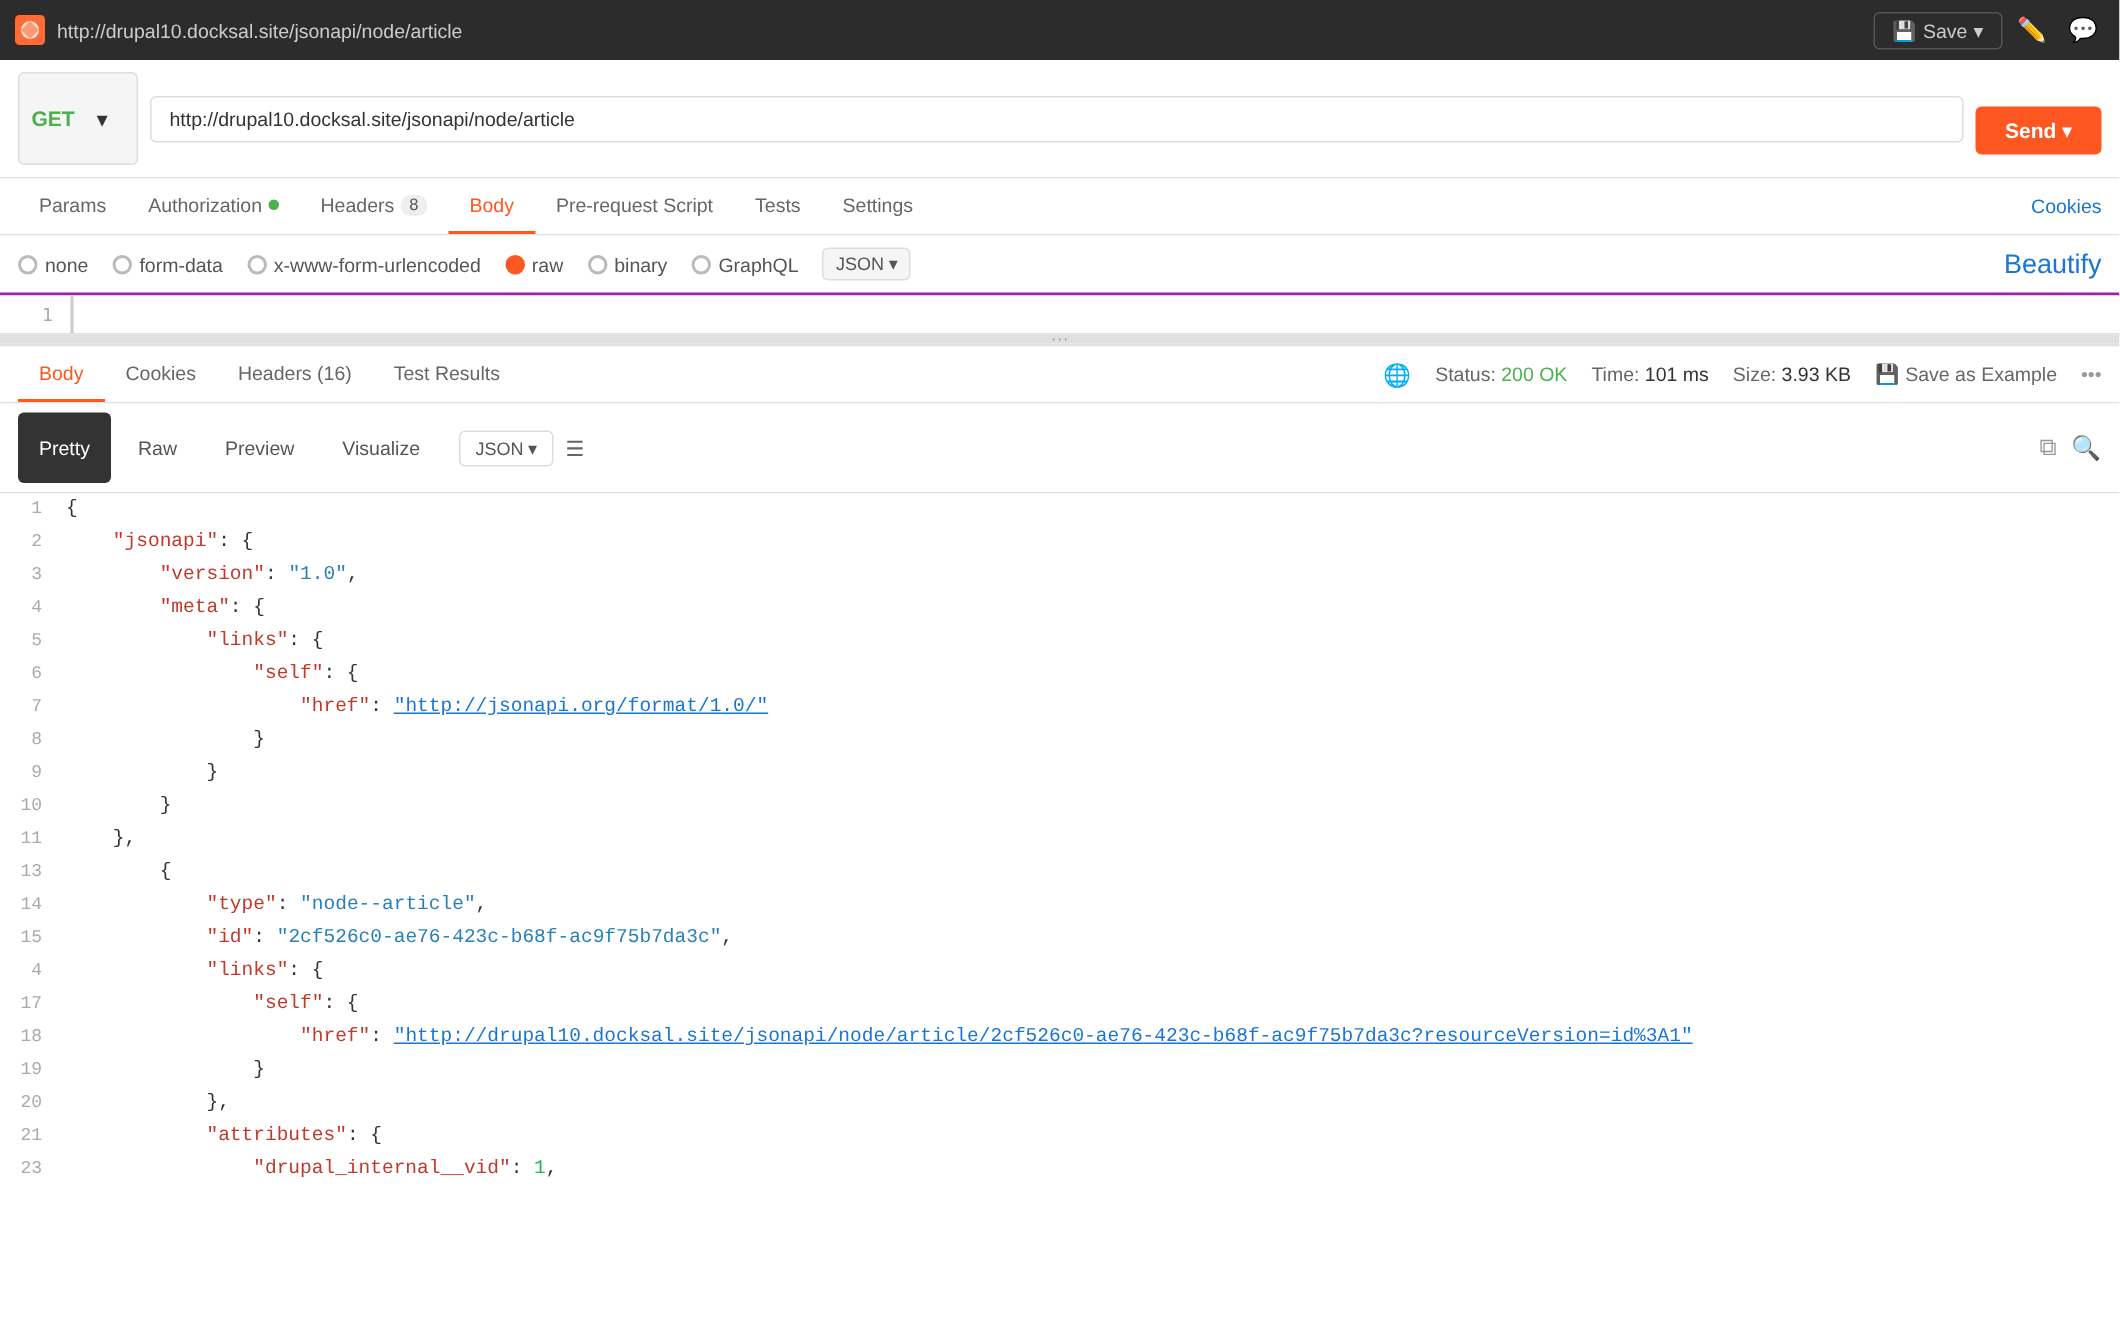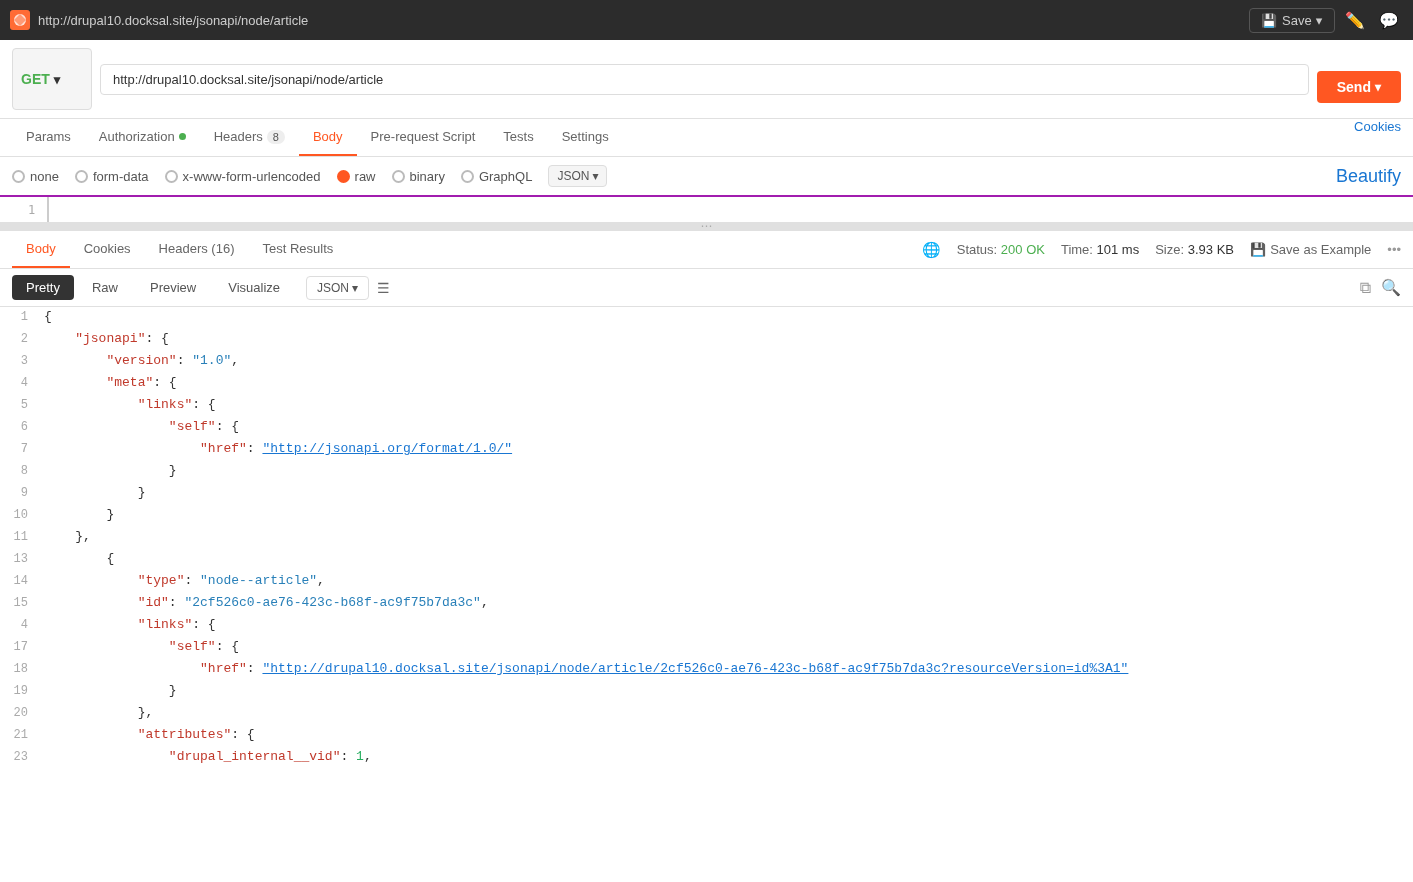--- a/index.html
+++ b/index.html
@@ -8,28 +8,28 @@
     
     .top-bar { display: flex; align-items: center; background: #2c2c2c; height: 40px; padding: 0 10px; gap: 8px; }
     .top-bar-icon { width: 20px; height: 20px; background: #ff6b35; border-radius: 3px; display: flex; align-items: center; justify-content: center; }
     .top-bar-url { color: #ccc; font-size: 13px; flex: 1; }
     .top-bar-actions { display: flex; align-items: center; gap: 6px; margin-left: auto; }
     .save-btn { background: #2c2c2c; border: 1px solid #555; color: #ccc; padding: 4px 12px; border-radius: 4px; font-size: 13px; cursor: pointer; display: flex; align-items: center; gap: 4px; }
     .icon-btn { background: none; border: none; color: #999; cursor: pointer; padding: 4px; font-size: 16px; }
 
     
     .url-bar { display: flex; align-items: center; padding: 8px 12px; gap: 8px; border-bottom: 1px solid #e0e0e0; background: #fff; }
-    .method-select { background: #f5f5f5; border: 1px solid #ddd; border-radius: 4px; padding: 22px 8px; font-size: 13px; font-weight: 600; color: #333; cursor: pointer; display: flex; align-items: center; gap: 4px; min-width: 80px; }
+    .method-select { background: #f5f5f5; border: 1px solid #ddd; border-radius: 4px; padding: 22px 8px; font-size: 13px; font-weight: 600; color: #333; cursor: pointer; display: flex; align-items: center; gap: 15px; min-width: 80px; }
     .method-text { color: #4CAF50; font-weight: 700; font-size: 14px; }
     .url-input { flex: 1; border: 1px solid #ddd; border-radius: 4px; padding: 7px 12px; font-size: 13px; color: #333; outline: none; }
     .send-btn { background: #FF5722; color: #fff; border: none; border-radius: 4px; padding: 8px 20px; font-size: 14px; font-weight: 600; cursor: pointer; display: flex; align-items: center; gap: 4px; margin-top: 16px; }
     .send-btn-arrow { font-size: 12px; }
 
     
-    .req-tabs { display: flex; padding: 0 12px; border-bottom: 1px solid #e0e0e0; background: #fff; }
+    .req-tabs { display: flex; align-items: center; padding: 0 12px; border-bottom: 1px solid #e0e0e0; background: #fff; }
     .req-tab { padding: 10px 14px; font-size: 13px; color: #666; cursor: pointer; border-bottom: 2px solid transparent; display: flex; align-items: center; gap: 4px; }
     .req-tab.active { color: #FF5722; border-bottom: 2px solid #FF5722; font-weight: 500; }
     .badge { background: #eee; color: #555; border-radius: 10px; padding: 1px 6px; font-size: 11px; }
     .dot { width: 7px; height: 7px; border-radius: 50%; background: #4CAF50; display: inline-block; }
     .cookies-link { margin-left: auto; color: #1976D2; font-size: 13px; cursor: pointer; }
 
     
     .body-types { display: flex; align-items: center; padding: 8px 12px; gap: 16px; border-bottom: 2px solid #a21caf; background: #fff; }
     .body-type { display: flex; align-items: center; gap: 5px; font-size: 13px; color: #555; cursor: pointer; }
     .radio { width: 13px; height: 13px; border-radius: 50%; border: 2px solid #bbb; background: #fff; display: inline-block; }
@@ -44,21 +44,21 @@
     .res-tab { padding: 10px 14px; font-size: 13px; color: #666; cursor: pointer; border-bottom: 2px solid transparent; }
     .res-tab.active { color: #FF5722; border-bottom: 2px solid #FF5722; }
     .res-status { margin-left: auto; display: flex; align-items: center; gap: 16px; font-size: 13px; }
     .status-ok { color: #4CAF50; font-weight: 400; }
     .status-label { color: #666; }
     .save-example-btn { color: #666; font-size: 13px; cursor: pointer; display: flex; align-items: center; gap: 4px; }
     .globe-icon { font-size: 15px; color: #999; }
 
     
     .res-view-tabs { display: flex; align-items: center; padding: 6px 12px; gap: 4px; border-bottom: 1px solid #e0e0e0; background: #fff; }
-    .view-tab { padding: 5px 14px; font-size: 13px; color: #555; cursor: pointer; border-radius: 4px; }
+    .view-tab { padding: 16px 14px; font-size: 13px; color: #555; cursor: pointer; border-radius: 4px; }
     .view-tab.active { background: #333; color: #fff; border-radius: 4px; }
     .json-format-dropdown { display: flex; align-items: center; gap: 3px; border: 1px solid #ddd; border-radius: 4px; padding: 4px 10px; font-size: 12px; cursor: pointer; color: #555; margin-left: 8px; }
     .filter-icon { color: #666; font-size: 14px; cursor: pointer; margin-left: 4px; }
     .copy-icon { margin-left: auto; color: #999; font-size: 16px; cursor: pointer; }
     .search-icon { color: #999; font-size: 16px; cursor: pointer; margin-left: 6px; }
 
     
     .json-body { background: #fff; font-family: 'Courier New', monospace; font-size: 13px; line-height: 1.6; overflow: auto; height: calc(882px - 390px); }
     .json-line { display: flex; min-height: 22px; }
     .line-num { min-width: 40px; text-align: right; padding-right: 12px; color: #aaa; font-size: 12px; user-select: none; padding-top: 1px; }

